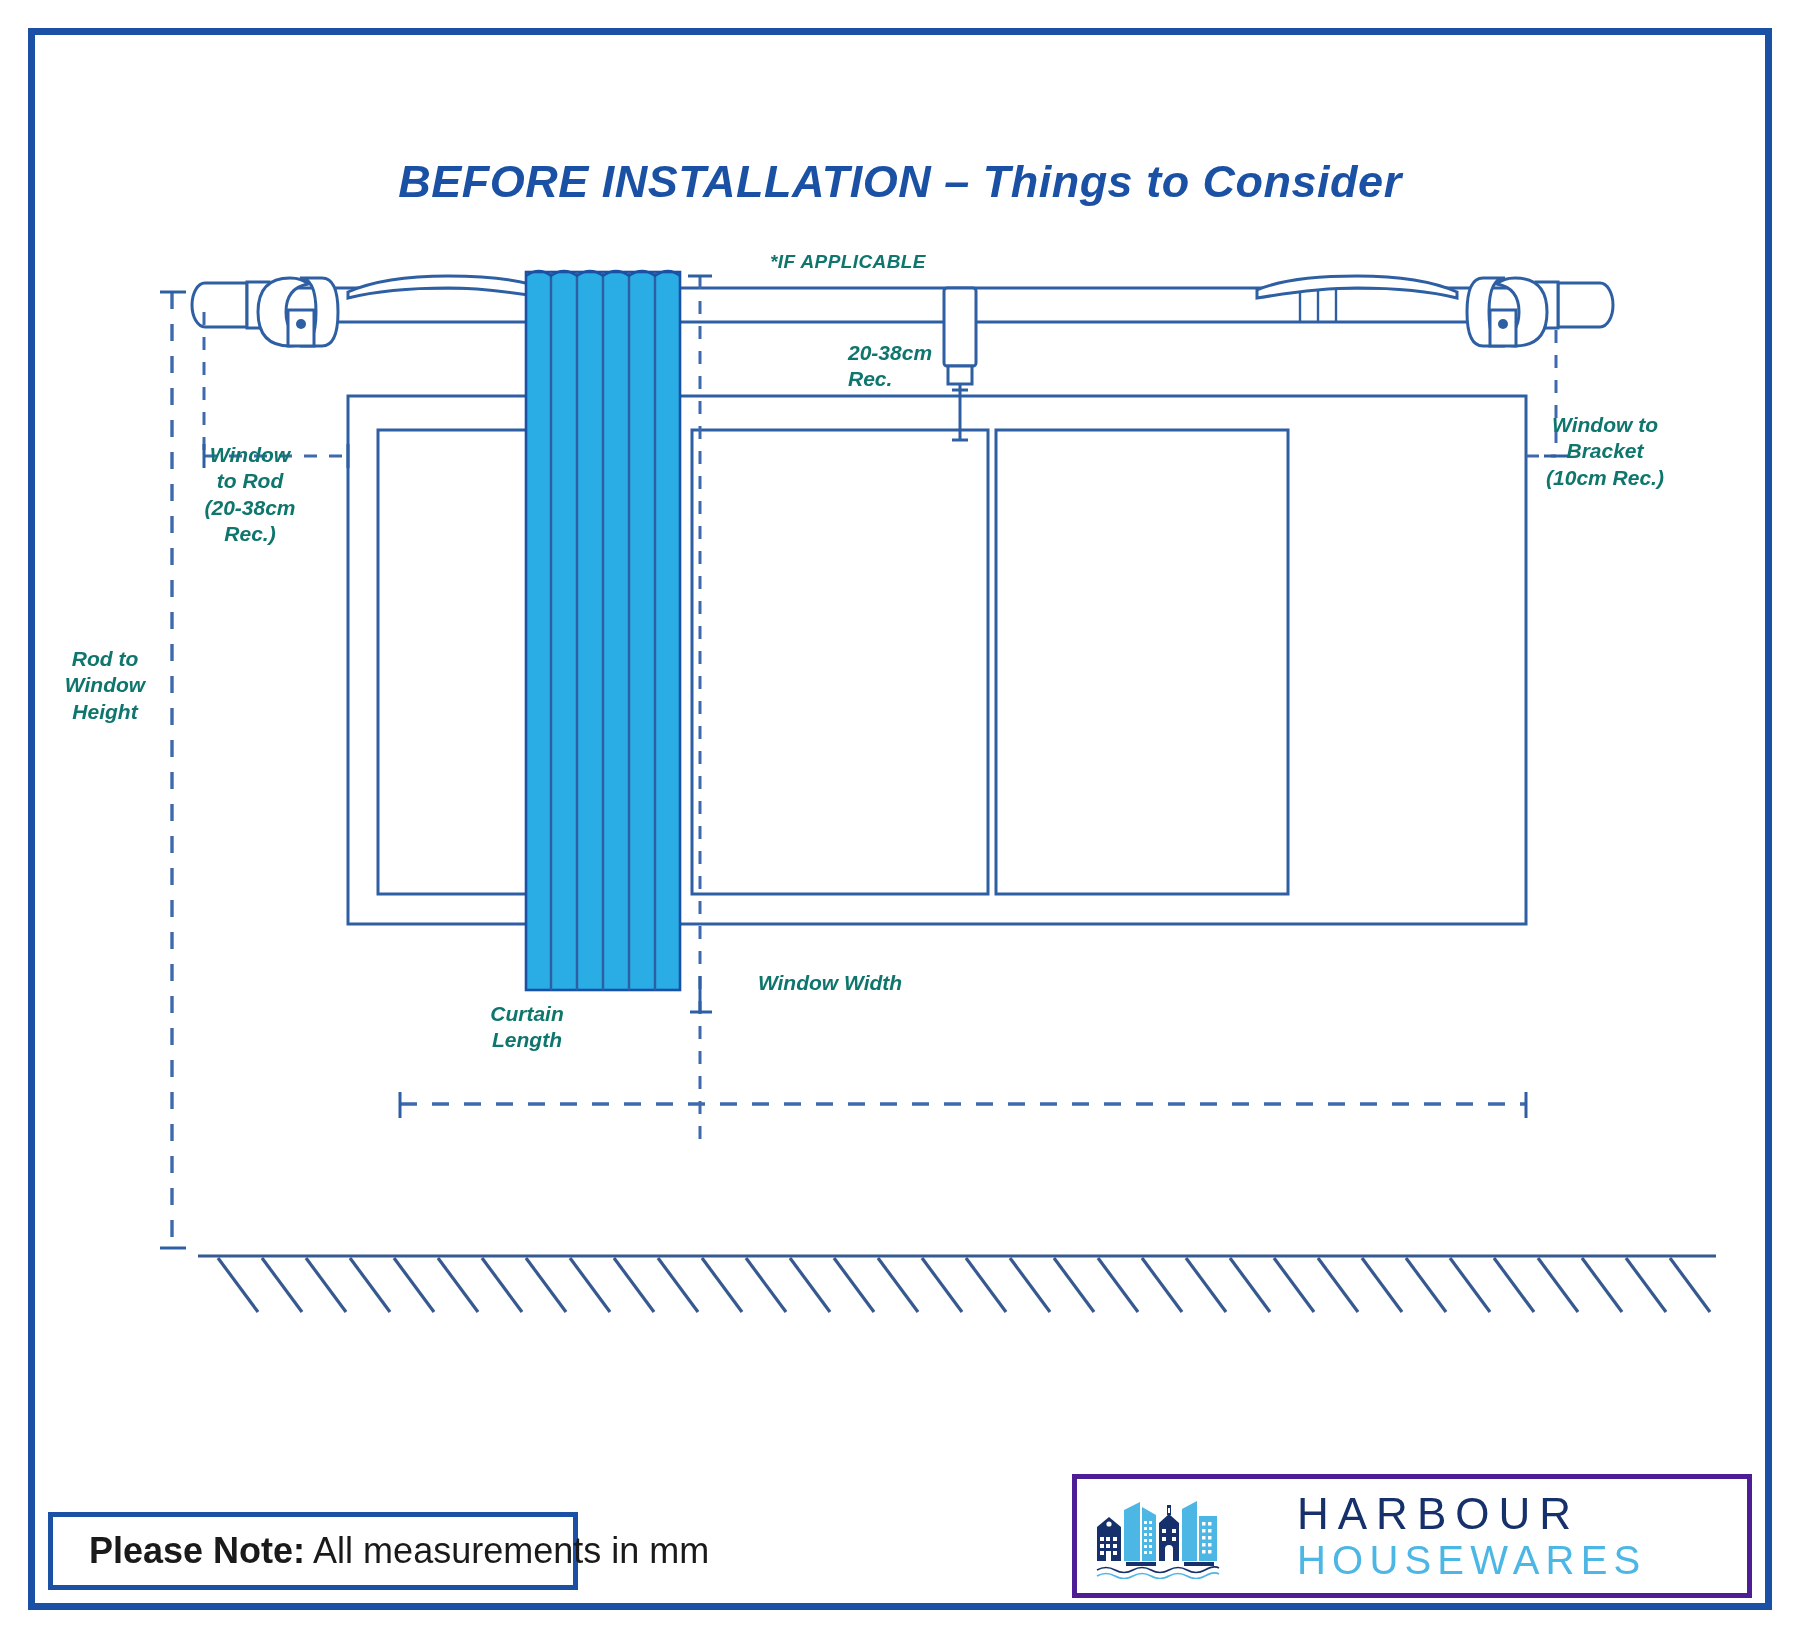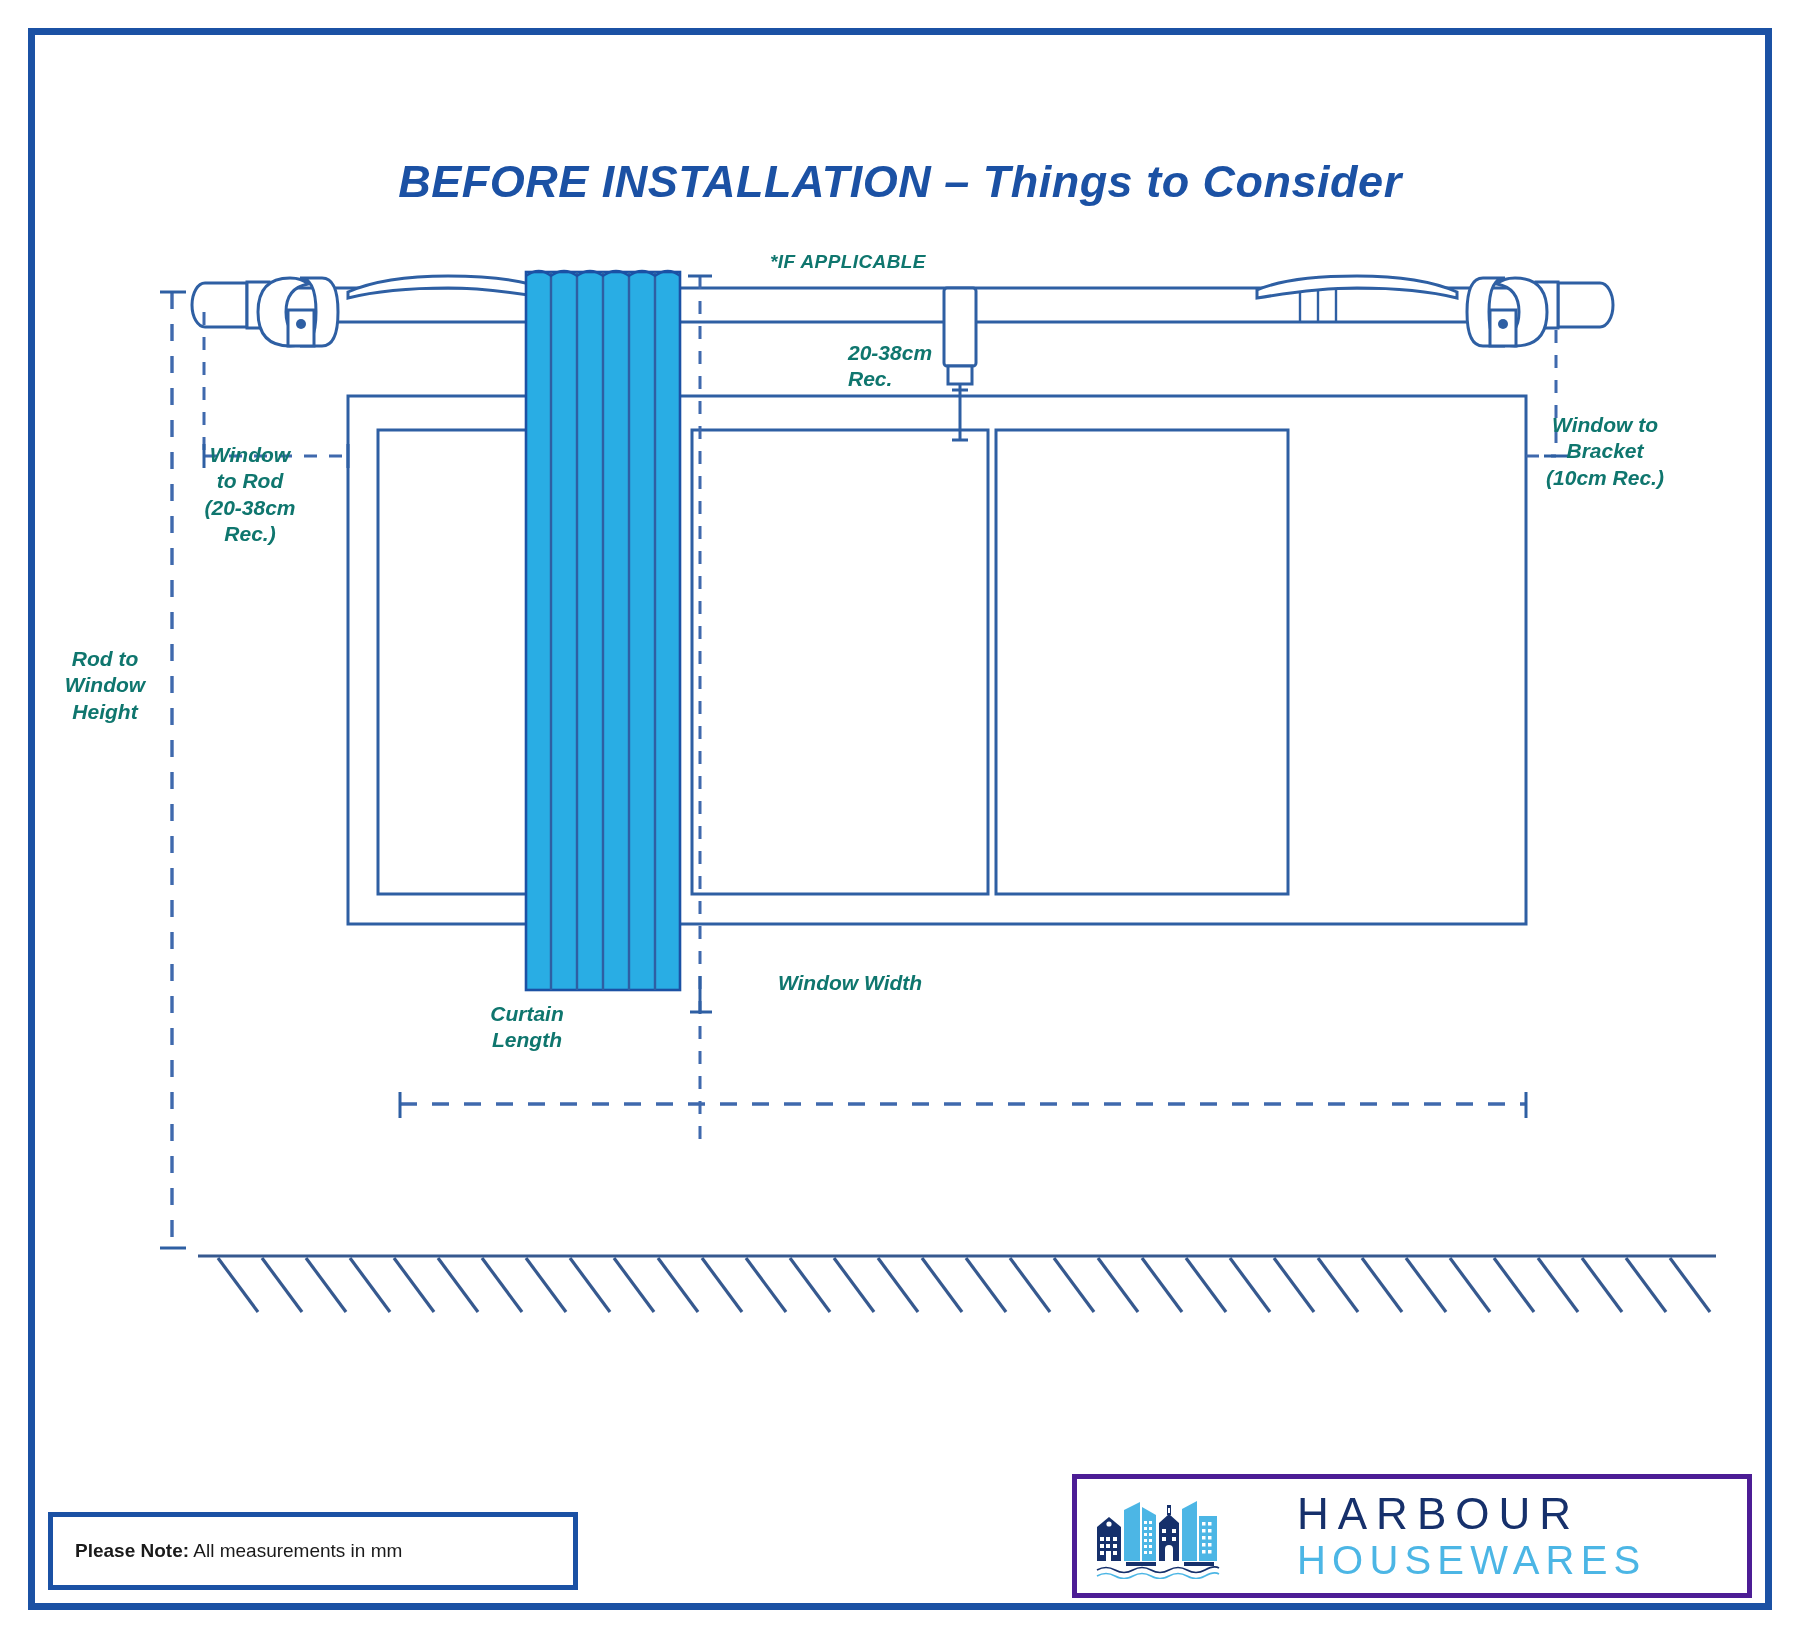--- a/index.html
+++ b/index.html
@@ -48,35 +48,35 @@
     font-style:italic;
     line-height:1.26;
     white-space:pre-line;
   }
   .lbl-window-rod{ left:140px; top:442px; width:220px; text-align:center; font-size:21px;}
   .lbl-window-bracket{ left:1490px; top:412px; width:230px; text-align:center; font-size:21px;}
   .lbl-if-applicable{ left:770px; top:250px; font-size:19px; letter-spacing:0.4px;}
   .lbl-2038{ left:848px; top:340px; font-size:21px;}
   .lbl-rodfloor{ left:40px; top:646px; width:130px; text-align:center; font-size:21px;}
   .lbl-curtain{ left:452px; top:1001px; width:150px; text-align:center; font-size:21px;}
-  .lbl-windowwidth{ left:700px; top:970px; width:260px; text-align:center; font-size:21px;padding-left:20px;}
+  .lbl-windowwidth{ left:700px; top:970px; width:260px; text-align:center; font-size:21px;}
 
   
   .note-box{
     position:absolute;
     left:48px;bottom:48px;
     width:530px;height:78px;
     border:5px solid #1b51a4;
     box-sizing:border-box;
     background:#fff;
     display:flex;align-items:center;
   }
   .note-text{
-    padding-left:22px;
-    font-size:19px;
+    padding-left:36px;
+    font-size:36px;
     color:#1a1a1a;
     white-space:nowrap;
   }
   .note-text b{font-weight:bold;}
   .note-text span{font-weight:normal;}
 
   
   .logo-box{
     position:absolute;
     right:48px;bottom:40px;

